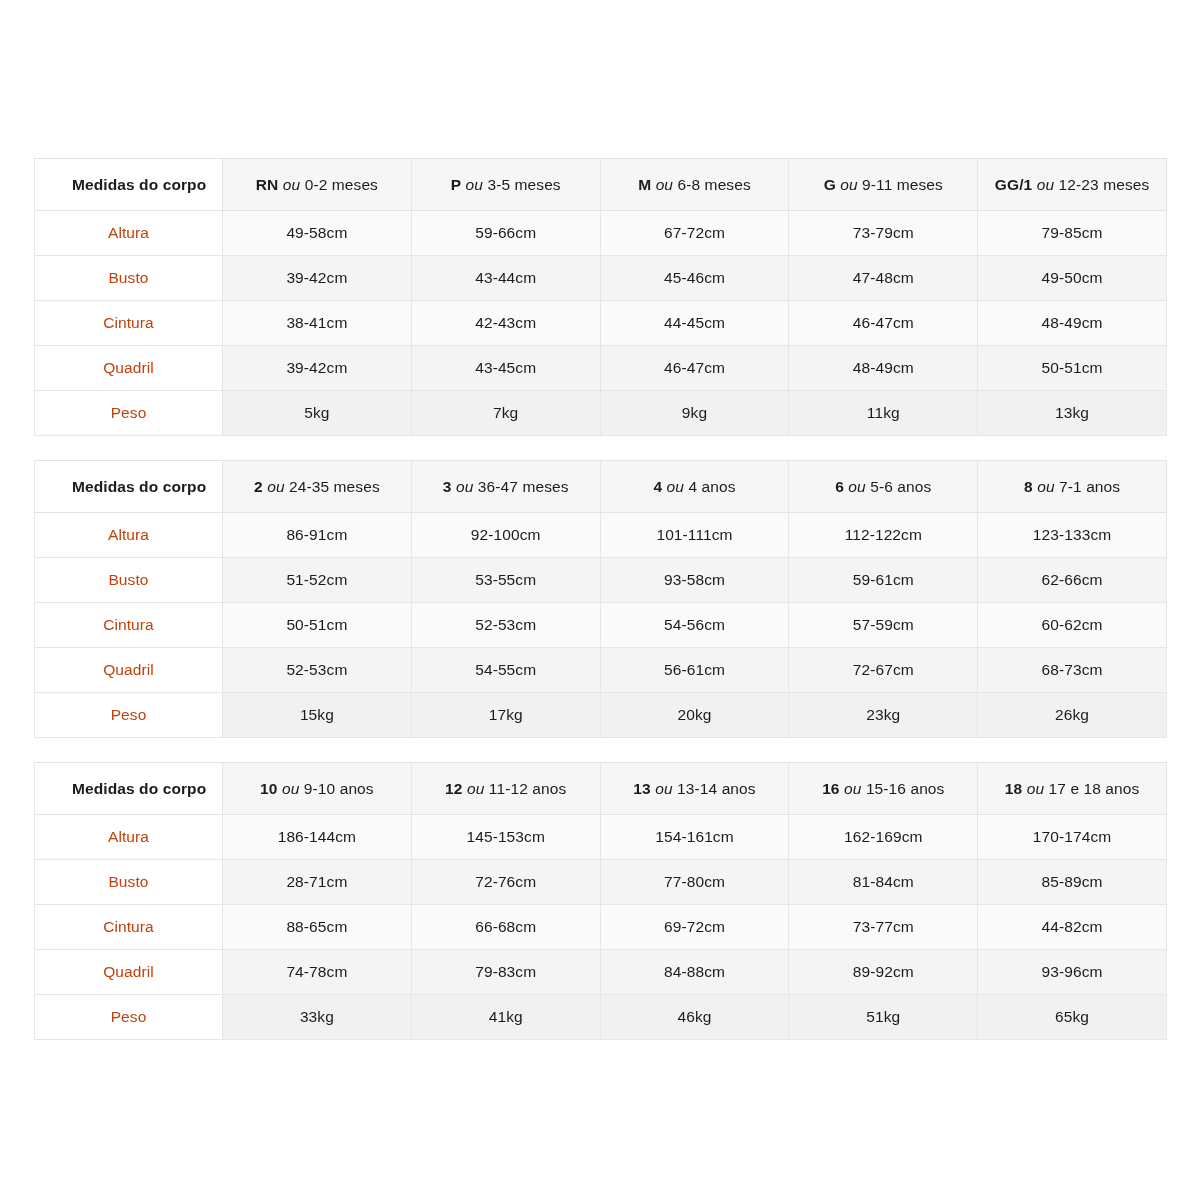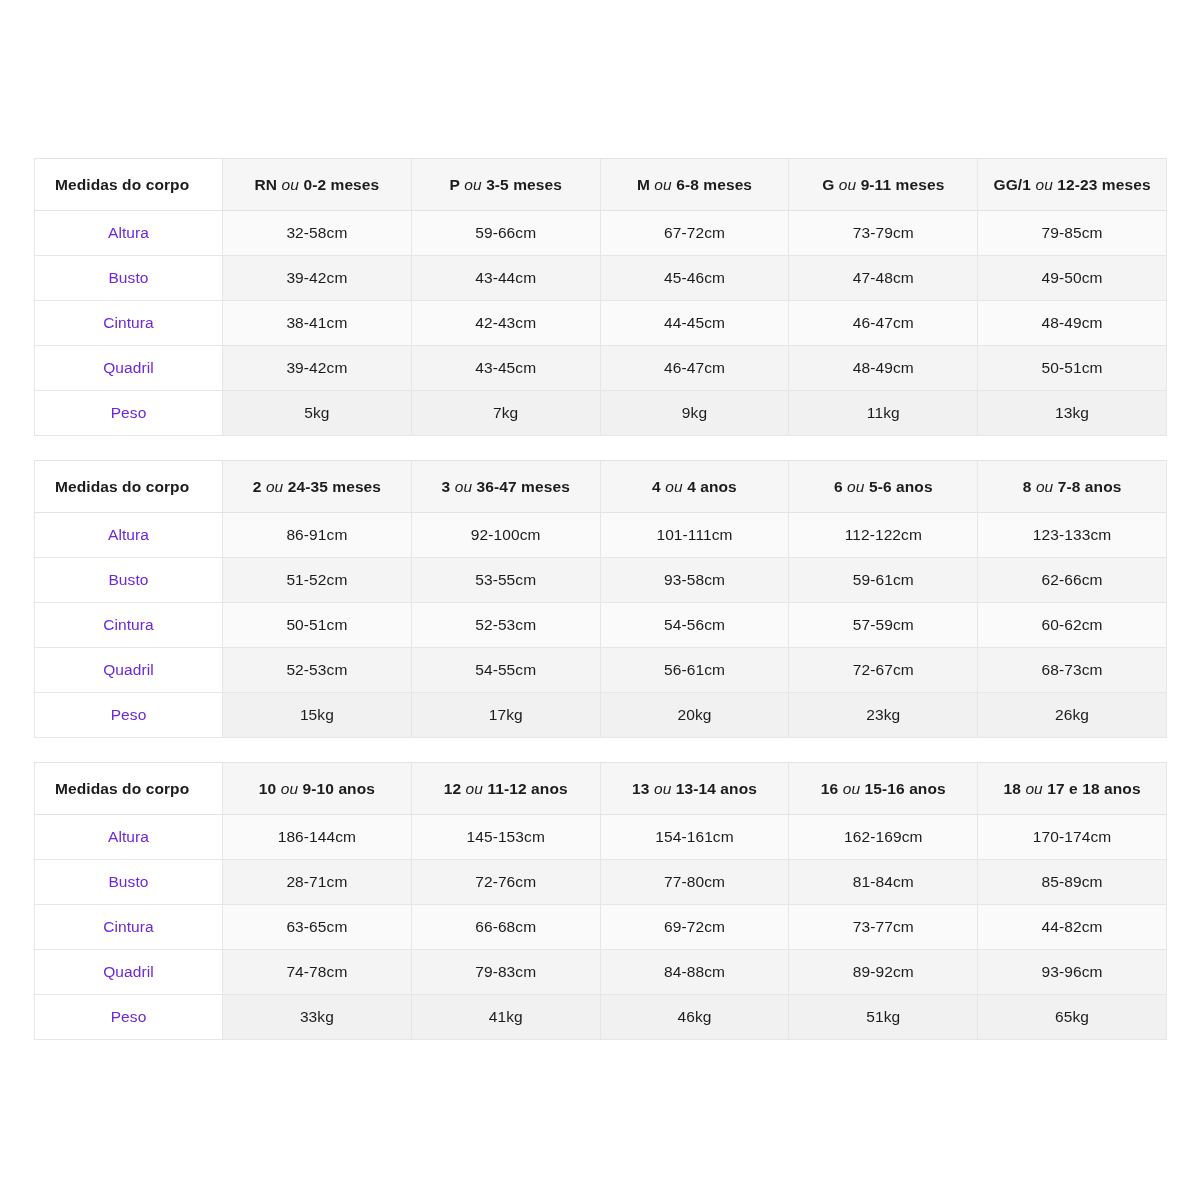--- a/index.html
+++ b/index.html
@@ -51,40 +51,40 @@
     height: 52px;
     font-size: 15.5px;
     font-weight: 400;
     border-top: 1px solid #e3e3e3;
     border-bottom: 1px solid #e3e3e3;
   }
   .size-table tr.header-row td.measure-cell {
     font-weight: 700;
     background: #ffffff;
     text-align: left;
-    padding-left: 20px;
+    padding-left: 37px;
   }
   .size-table tr.header-row td.size-cell {
     background: #f6f6f6;
   }
   .size-table tr.header-row td.size-cell .code {
     font-weight: 700;
   }
   .size-table tr.header-row td.size-cell .conj {
     font-weight: 400;
     font-style: italic;
   }
   .size-table tr.header-row td.size-cell .range {
-    font-weight: 700;
+    font-weight: 400;
   }
 
   
   .size-table tbody tr td.measure-cell {
     background: #ffffff;
-    color: #6d28d9;
+    color: #c2410c;
   }
   .size-table tbody tr td.value-cell {
     background: #fafafa;
   }
   .size-table tbody tr:nth-child(even) td.value-cell {
     background: #f4f4f4;
   }
   .size-table tbody tr:last-child td.value-cell {
     background: #f1f1f1;
     margin-top: 24px;
@@ -130,21 +130,21 @@
         <td class="size-cell">
           <span class="code">GG/1</span>
           <span class="conj">ou</span>
           <span class="range">12-23 meses</span>
         </td>
       </tr>
     </thead>
     <tbody>
       <tr>
         <td class="measure-cell">Altura</td>
-        <td class="value-cell">32-58cm</td>
+        <td class="value-cell">49-58cm</td>
         <td class="value-cell">59-66cm</td>
         <td class="value-cell">67-72cm</td>
         <td class="value-cell">73-79cm</td>
         <td class="value-cell">79-85cm</td>
       </tr>
       <tr>
         <td class="measure-cell">Busto</td>
         <td class="value-cell">39-42cm</td>
         <td class="value-cell">43-44cm</td>
         <td class="value-cell">45-46cm</td>
@@ -206,21 +206,21 @@
           <span class="range">4 anos</span>
         </td>
         <td class="size-cell">
           <span class="code">6</span>
           <span class="conj">ou</span>
           <span class="range">5-6 anos</span>
         </td>
         <td class="size-cell">
           <span class="code">8</span>
           <span class="conj">ou</span>
-          <span class="range">7-8 anos</span>
+          <span class="range">7-1 anos</span>
         </td>
       </tr>
     </thead>
     <tbody>
       <tr>
         <td class="measure-cell">Altura</td>
         <td class="value-cell">86-91cm</td>
         <td class="value-cell">92-100cm</td>
         <td class="value-cell">101-111cm</td>
         <td class="value-cell">112-122cm</td>
@@ -312,21 +312,21 @@
       <tr>
         <td class="measure-cell">Busto</td>
         <td class="value-cell">28-71cm</td>
         <td class="value-cell">72-76cm</td>
         <td class="value-cell">77-80cm</td>
         <td class="value-cell">81-84cm</td>
         <td class="value-cell">85-89cm</td>
       </tr>
       <tr>
         <td class="measure-cell">Cintura</td>
-        <td class="value-cell">63-65cm</td>
+        <td class="value-cell">88-65cm</td>
         <td class="value-cell">66-68cm</td>
         <td class="value-cell">69-72cm</td>
         <td class="value-cell">73-77cm</td>
         <td class="value-cell">44-82cm</td>
       </tr>
       <tr>
         <td class="measure-cell">Quadril</td>
         <td class="value-cell">74-78cm</td>
         <td class="value-cell">79-83cm</td>
         <td class="value-cell">84-88cm</td>

